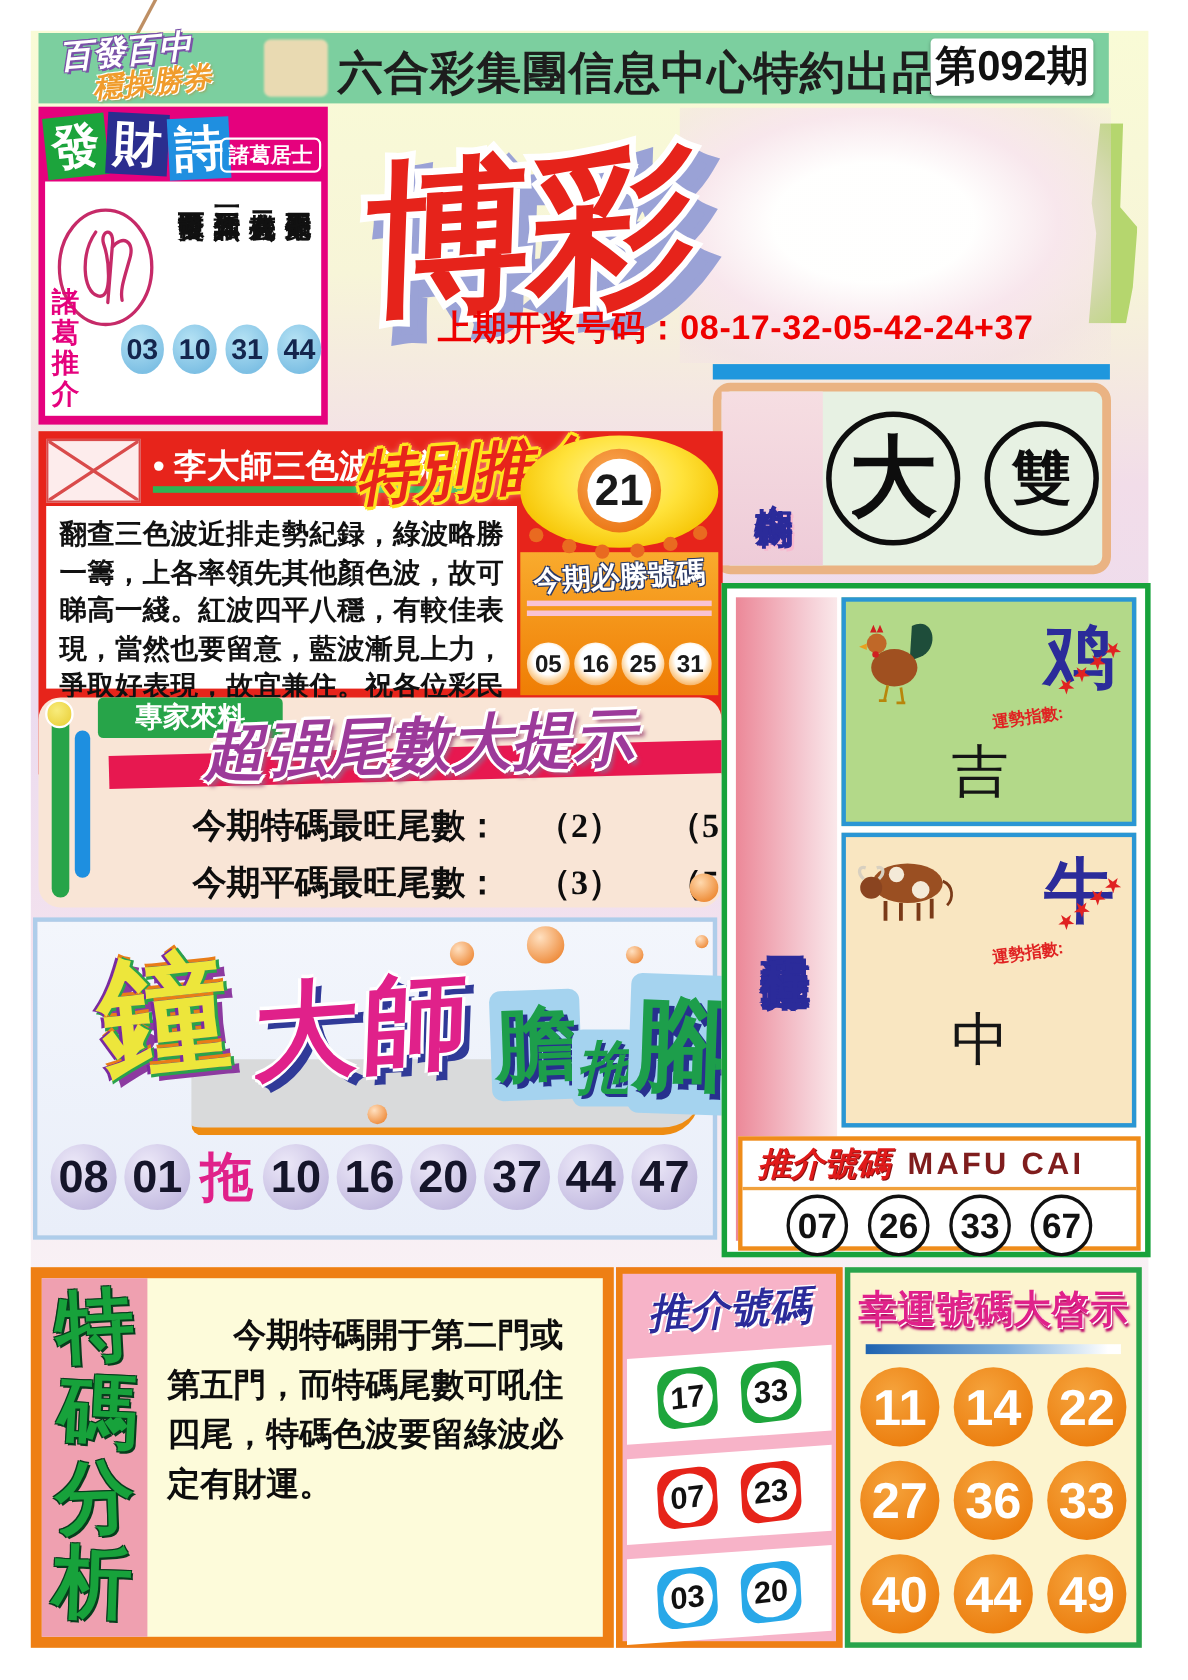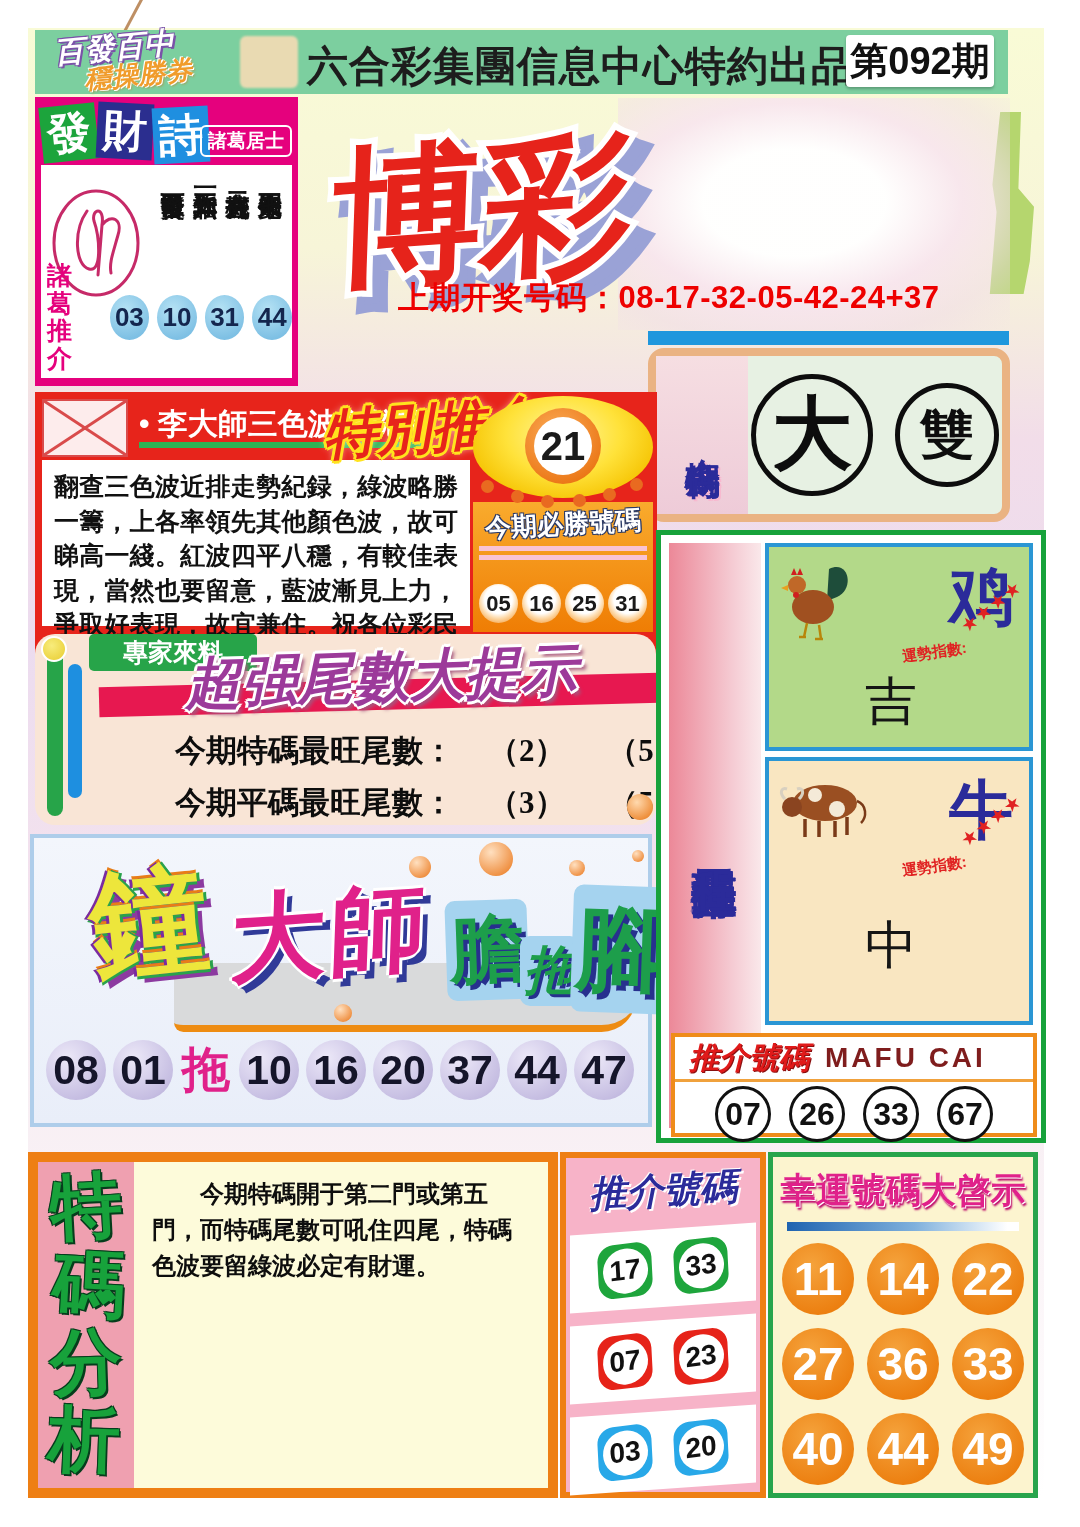--- a/index.html
+++ b/index.html
@@ -144,21 +144,21 @@
   #mafu-brand{font-size:28px;font-weight:bold;color:#7f1d1d;letter-spacing:3px;}
   #mafu-balls{display:flex;justify-content:center;gap:18px;margin-top:4px;}
   .mafu-ball{width:50px;height:50px;border:3px solid #111;border-radius:50%;display:flex;align-items:center;
     justify-content:center;font-size:32px;font-weight:bold;color:#111;background:#fff;}
   
   #analysis{left:28px;top:1152px;width:530px;height:346px;border:10px solid #ee7f14;background:#fdfbda;
     box-sizing:border-box;display:flex;z-index:3;}
   #an-strip{width:96px;background:#efa0b0;padding-top:6px;text-align:center;flex:none;}
   .an-char{font-size:72px;font-weight:bold;color:#17a23b;line-height:1.08;
     text-shadow:2px 2px 0 #063d1c,-1px -1px 0 #063d1c,1px -1px 0 #063d1c,-1px 1px 0 #063d1c;}
-  #an-body{flex:1;padding:14px 18px;font-family:"Liberation Serif",serif;font-weight:700;font-size:24px;
+  #an-body{flex:1;padding:30px 18px;font-family:"Liberation Serif",serif;font-weight:700;font-size:30px;
     line-height:1.5;color:#0d0d0d;text-indent:2em;}
   #pairs{left:560px;top:1152px;width:206px;height:346px;border:6px solid #ee7f14;background:#f7b3c8;
     box-sizing:border-box;z-index:3;}
   #pairs-title{margin-top:8px;text-align:center;font-size:37px;font-weight:bold;font-style:italic;color:#2b2b9a;
     transform:rotate(-3deg);text-shadow:2px 2px 0 #fff,-1px -1px 0 #fff;}
   .pair-stripe{margin:13px 4px 0;height:78px;background:#fff;transform:skewY(-4deg);
     display:flex;align-items:center;justify-content:center;gap:22px;}
   .shield{width:54px;height:54px;border-radius:16px;transform:rotate(-3deg);
     display:flex;align-items:center;justify-content:center;}
   .shield .in{width:45px;height:45px;border-radius:50%;background:#fff;display:flex;align-items:center;

